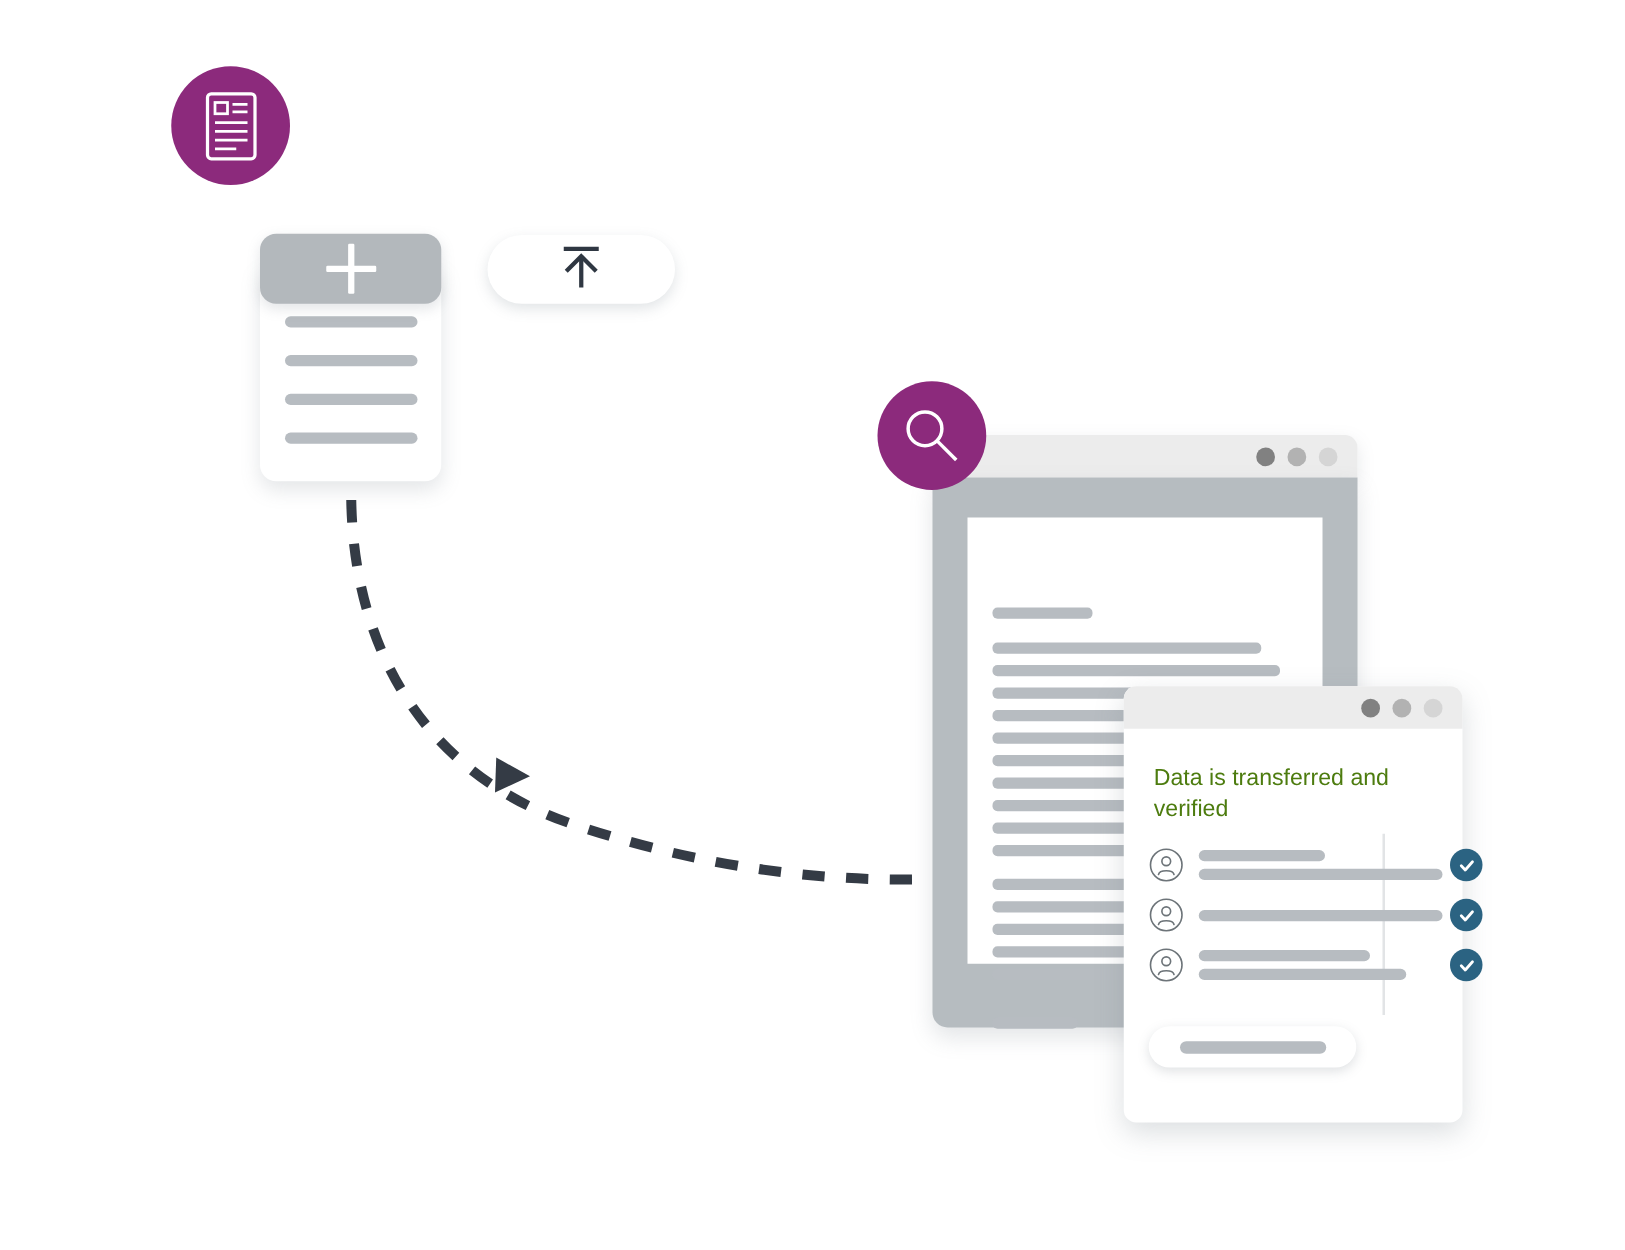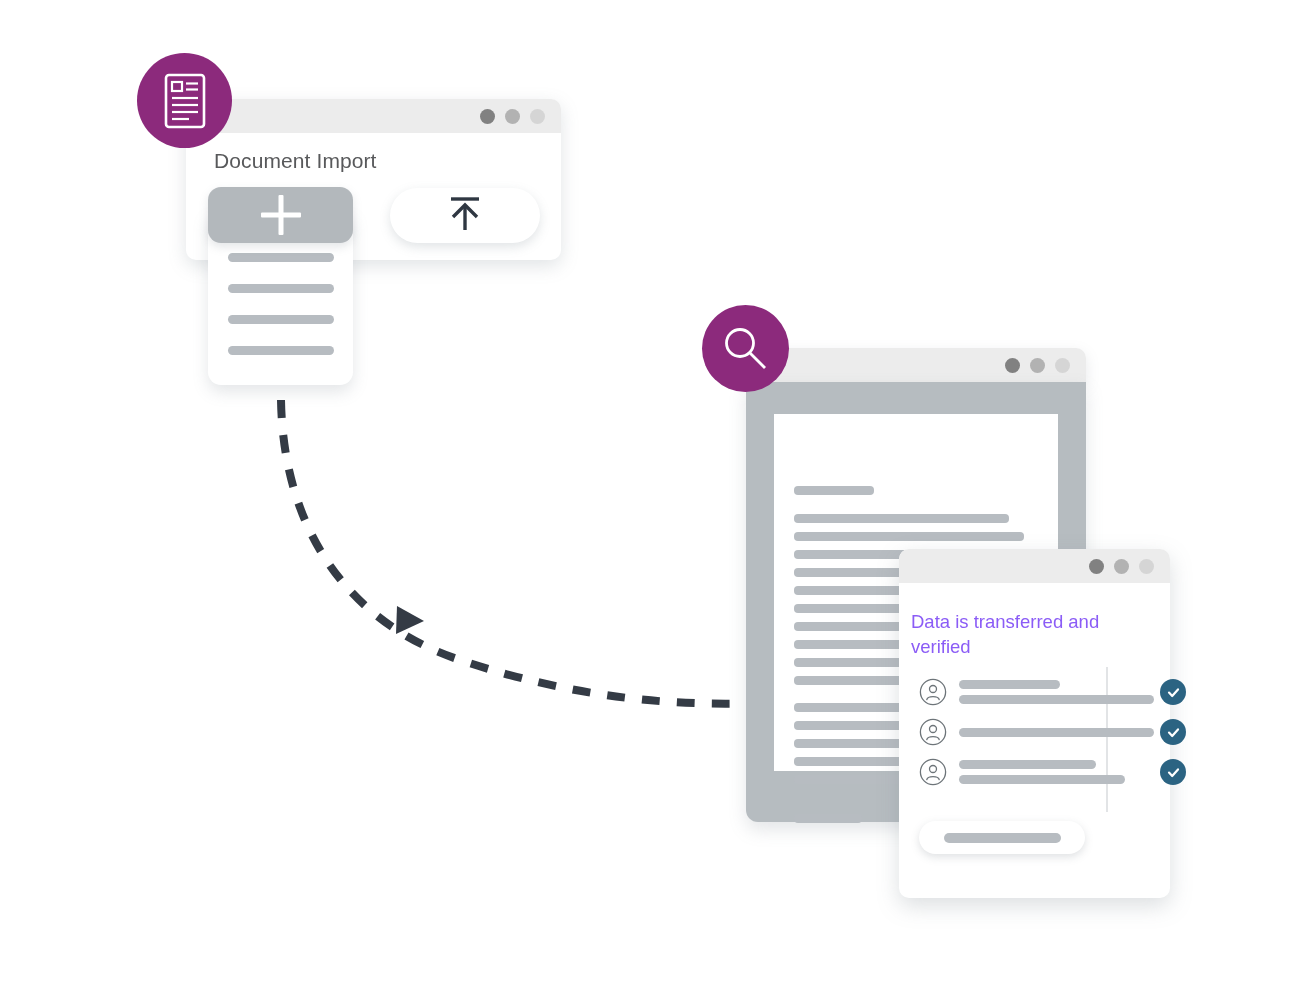--- a/index.html
+++ b/index.html
@@ -173,26 +173,26 @@
   #verify-window {
     left: 899px;
     top: 549px;
     width: 271px;
     height: 349px;
     z-index: 50;
     box-shadow: 0 8px 22px rgba(120,130,140,0.26);
   }
   #verify-title {
     position: absolute;
-    left: 12px;
+    left: 24px;
     top: 60px;
     width: 216px;
     font-size: 18.5px;
     line-height: 25px;
-    color: #8b5cf6;
+    color: #4d7c0f;
   }
   #verify-rows {
     position: absolute;
     left: 20px;
     top: 123px;
     width: 235px;
   }
   .vrow {
     position: relative;
     display: flex;
@@ -272,28 +272,20 @@
 </head>
 <body>
 
 <div id="stage">
 
   <svg id="flow-arrow" viewBox="0 0 1300 1000" xmlns="http://www.w3.org/2000/svg">
     <path d="M 281 400 C 283 520, 340 620, 460 660 C 580 700, 680 706, 760 703" fill="none" stroke="#343b45" stroke-width="8" stroke-dasharray="18 17" stroke-linecap="butt"></path>
     <polygon points="397,606 424,621 396,634" fill="#343b45"></polygon>
   </svg>
 
-  <div id="import-window" class="window">
-    <div class="titlebar">
-      <span class="dot d1"></span>
-      <span class="dot d2"></span>
-      <span class="dot d3"></span>
-    </div>
-    <div id="import-title">Document Import</div>
-  </div>
 
   <div id="import-list">
     <div class="lrow"></div>
     <div class="lrow"></div>
     <div class="lrow"></div>
     <div class="lrow"></div>
   </div>
 
   <button id="add-button">
     <span class="plus-h"></span>

